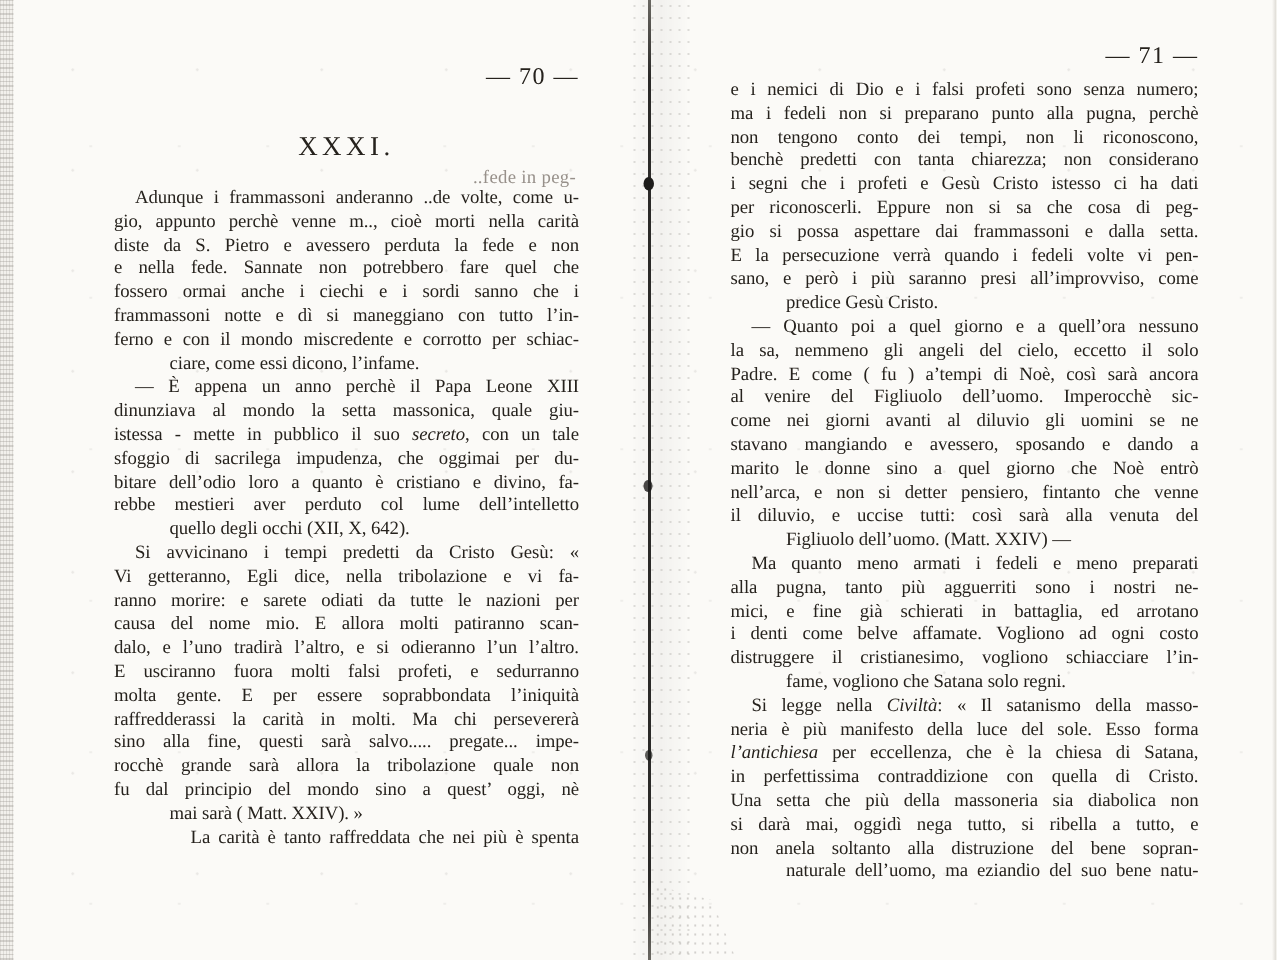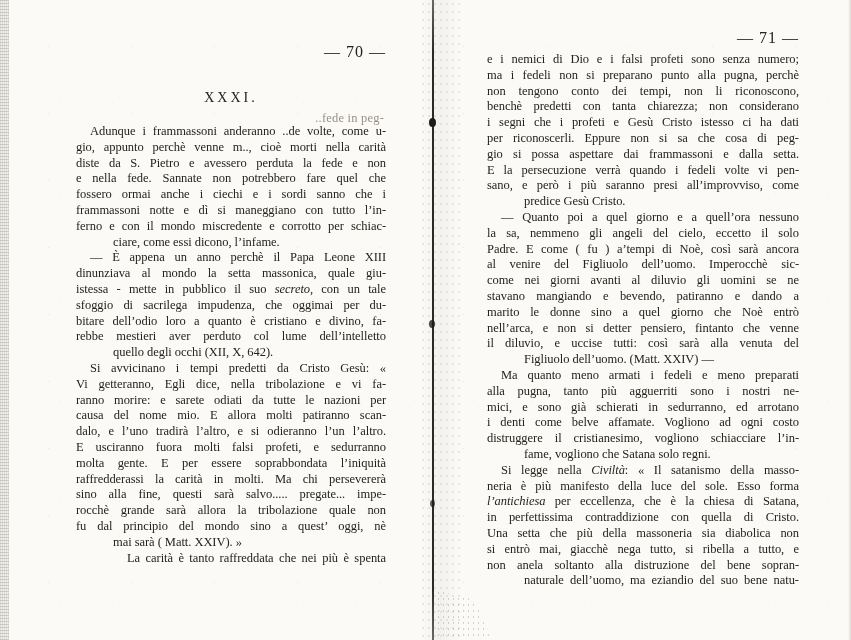--- a/index.html
+++ b/index.html
@@ -80,21 +80,21 @@
 
   .page-header {
     text-align: right;
     font-size: 16px;
     letter-spacing: 1px;
     height: 16px;
   }
   .chapter-heading {
     margin-top: 30px;
     text-align: center;
-    font-size: 14px;
+    font-size: 18px;
     letter-spacing: 3px;
     height: 17px;
   }
   .page-left .paras  { margin-top: 17px; position: relative; }
   .page-right .paras { margin-top: 6px; }
 
   .para .line { text-align: justify; text-align-last: justify; }
   .para .line:last-child { text-align-last: left; margin-left: 37px; }
   .para.open .line:last-child { text-align-last: justify; }
   .para.indent .line:first-child { text-indent: 14px; }
@@ -180,40 +180,40 @@
           <div class="line">E la persecuzione verrà quando i fedeli volte vi pen-</div>
           <div class="line">sano, e però i più saranno presi all’improvviso, come</div>
           <div class="line">predice Gesù Cristo.</div>
         </div>
         <div class="para indent">
           <div class="line">— Quanto poi a quel giorno e a quell’ora nessuno</div>
           <div class="line">la sa, nemmeno gli angeli del cielo, eccetto il solo</div>
           <div class="line">Padre. E come ( fu ) a’tempi di Noè, così sarà ancora</div>
           <div class="line">al venire del Figliuolo dell’uomo. Imperocchè sic-</div>
           <div class="line">come nei giorni avanti al diluvio gli uomini se ne</div>
-          <div class="line">stavano mangiando e bevendo, patiranno e dando a</div>
+          <div class="line">stavano mangiando e avessero, sposando e dando a</div>
           <div class="line">marito le donne sino a quel giorno che Noè entrò</div>
           <div class="line">nell’arca, e non si detter pensiero, fintanto che venne</div>
           <div class="line">il diluvio, e uccise tutti: così sarà alla venuta del</div>
           <div class="line">Figliuolo dell’uomo. (Matt. XXIV) —</div>
         </div>
         <div class="para indent">
           <div class="line">Ma quanto meno armati i fedeli e meno preparati</div>
           <div class="line">alla pugna, tanto più agguerriti sono i nostri ne-</div>
-          <div class="line">mici, e sono già schierati in sedurranno, ed arrotano</div>
+          <div class="line">mici, e fine già schierati in battaglia, ed arrotano</div>
           <div class="line">i denti come belve affamate. Vogliono ad ogni costo</div>
           <div class="line">distruggere il cristianesimo, vogliono schiacciare l’in-</div>
           <div class="line">fame, vogliono che Satana solo regni.</div>
         </div>
         <div class="para indent open">
           <div class="line"><span>Si legge nella </span><span class="it">Civiltà</span><span>: « Il satanismo della masso-</span></div>
           <div class="line">neria è più manifesto della luce del sole. Esso forma</div>
           <div class="line"><span class="it">l’antichiesa</span><span> per eccellenza, che è la chiesa di Satana,</span></div>
           <div class="line">in perfettissima contraddizione con quella di Cristo.</div>
           <div class="line">Una setta che più della massoneria sia diabolica non</div>
-          <div class="line">si entrò mai, giacchè nega tutto, si ribella a tutto, e</div>
+          <div class="line">si darà mai, oggidì nega tutto, si ribella a tutto, e</div>
           <div class="line">non anela soltanto alla distruzione del bene sopran-</div>
           <div class="line">naturale dell’uomo, ma eziandio del suo bene natu-</div>
         </div>
       </div>
   </div>
 
 </div>
 
 </body></html>

